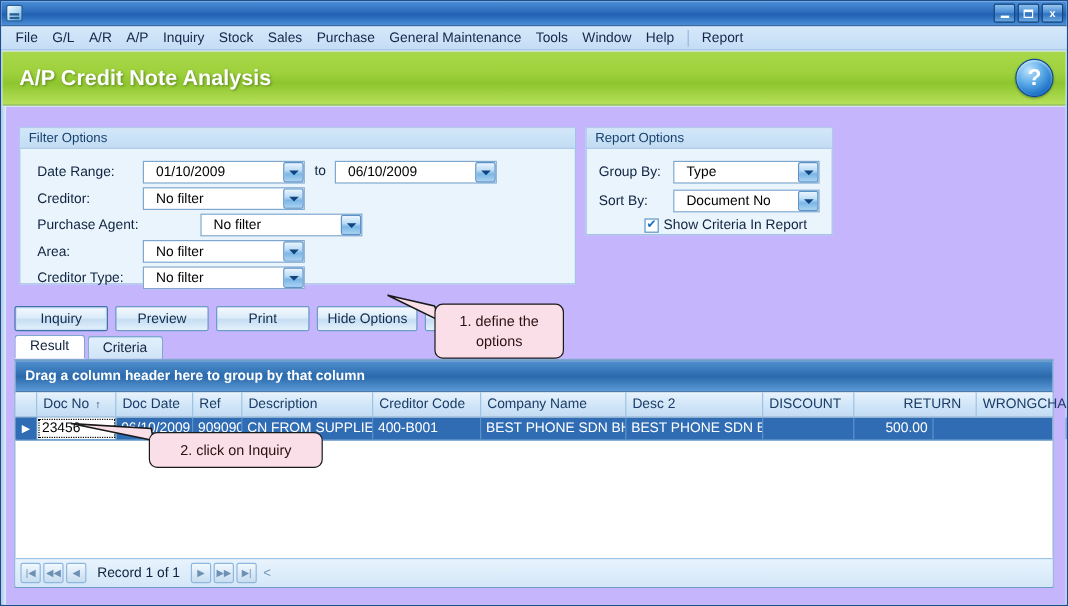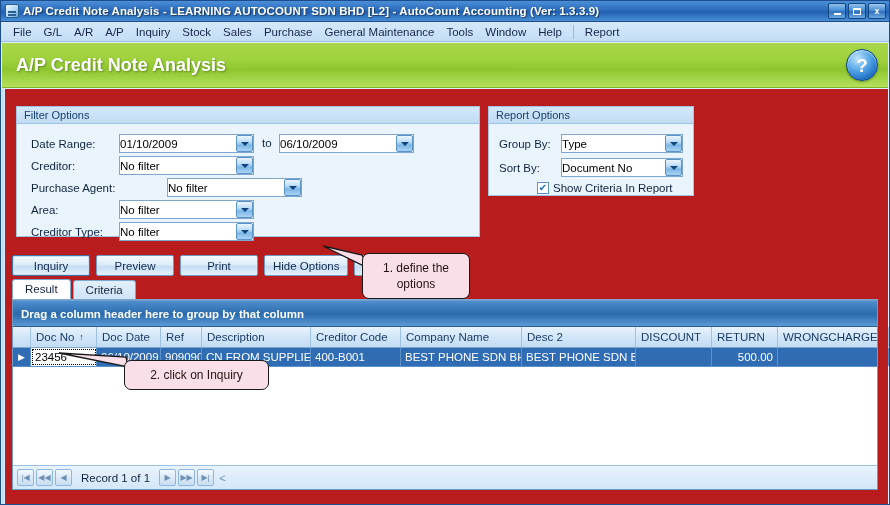--- a/index.html
+++ b/index.html
@@ -89,21 +89,21 @@
     border: 1px solid #0c4a8f;
     color: #fff; font-size: 19px; font-weight: bold;
     display: flex; align-items: center; justify-content: center;
     line-height: 1; cursor: pointer;
     box-shadow: inset 0 1px 2px rgba(255,255,255,.7), 0 1px 2px rgba(0,0,0,.35);
   }
 
   
   #client {
     position: absolute; left: 1px; top: 88px; width: 886px; height: 415px;
-    background: #b91c1c;
+    background: #c4b5fd;
   }
 
   
   .groupbox {
     position: absolute;
     border: 1px solid #a2c4e4;
     background: #e9f4fd;
   }
   .gb-header {
     height: 17px;
@@ -120,21 +120,21 @@
   .field-row { position: absolute; display: flex; align-items: center; }
   .field-label { color: #10233f; font-size: 11.5px; white-space: nowrap; }
 
   
   .combo {
     position: relative; height: 19px;
     border: 1px solid #7ea7cf; background: #ffffff;
     display: flex; align-items: center;
   }
   .combo .combo-val {
-    padding-left: 0; font-size: 11.5px; color: #000;
+    padding-left: 10px; font-size: 11.5px; color: #000;
     white-space: nowrap; overflow: hidden; flex: 1;
   }
   .combo .combo-arrow {
     width: 17px; height: 17px; margin-right: 0px; flex: none;
     background: linear-gradient(to bottom, #eaf5ff 0%, #bcdcf6 40%, #7bb6e6 60%, #a9d2f2 100%);
     border: 1px solid #5b93c9; border-radius: 2px;
     display: flex; align-items: center; justify-content: center;
   }
   .combo .combo-arrow::after {
     content: ""; width: 0; height: 0;
@@ -282,21 +282,20 @@
     background: linear-gradient(to right, #b8d4ee, #dfeefc);
   }
 </style>
 </head>
 <body>
 
 <div id="app-window">
 
   <div id="titlebar">
     <span class="tb-icon"></span>
-    <span id="title-text">A/P Credit Note Analysis - LEARNING AUTOCOUNT SDN BHD [L2] - AutoCount Accounting (Ver: 1.3.3.9)</span>
     <div id="win-buttons">
       <div class="win-btn">
           <span class="glyph-min"></span>
         </div>
       <div class="win-btn">
           <span class="glyph-max"></span>
         </div>
       <div class="win-btn close">x</div>
     </div>
   </div>
@@ -429,21 +428,21 @@
             <span>Doc No</span>
             <span class="sort-asc">↑</span>
           </div>
         <div class="hcell" style="width:64px;">Doc Date</div>
         <div class="hcell" style="width:41px;">Ref</div>
         <div class="hcell" style="width:109px;">Description</div>
         <div class="hcell" style="width:90px;">Creditor Code</div>
         <div class="hcell" style="width:121px;">Company Name</div>
         <div class="hcell" style="width:114px;">Desc 2</div>
         <div class="hcell" style="width:76px;">DISCOUNT</div>
-        <div class="hcell" style="width:66px;">RETURN</div>
+        <div class="hcell" style="width:66px;margin-left:36px;">RETURN</div>
         <div class="hcell" style="width:111px;">WRONGCHARGE</div>
       </div>
 
       <div id="grid-body">
         <div class="grow">
           <div class="gcell indicator">▶</div>
           <div class="gcell focused" style="width:66px;">23456</div>
           <div class="gcell" style="width:64px;">06/10/2009</div>
           <div class="gcell" style="width:41px;">909090</div>
           <div class="gcell" style="width:109px;">CN FROM SUPPLIER</div>

